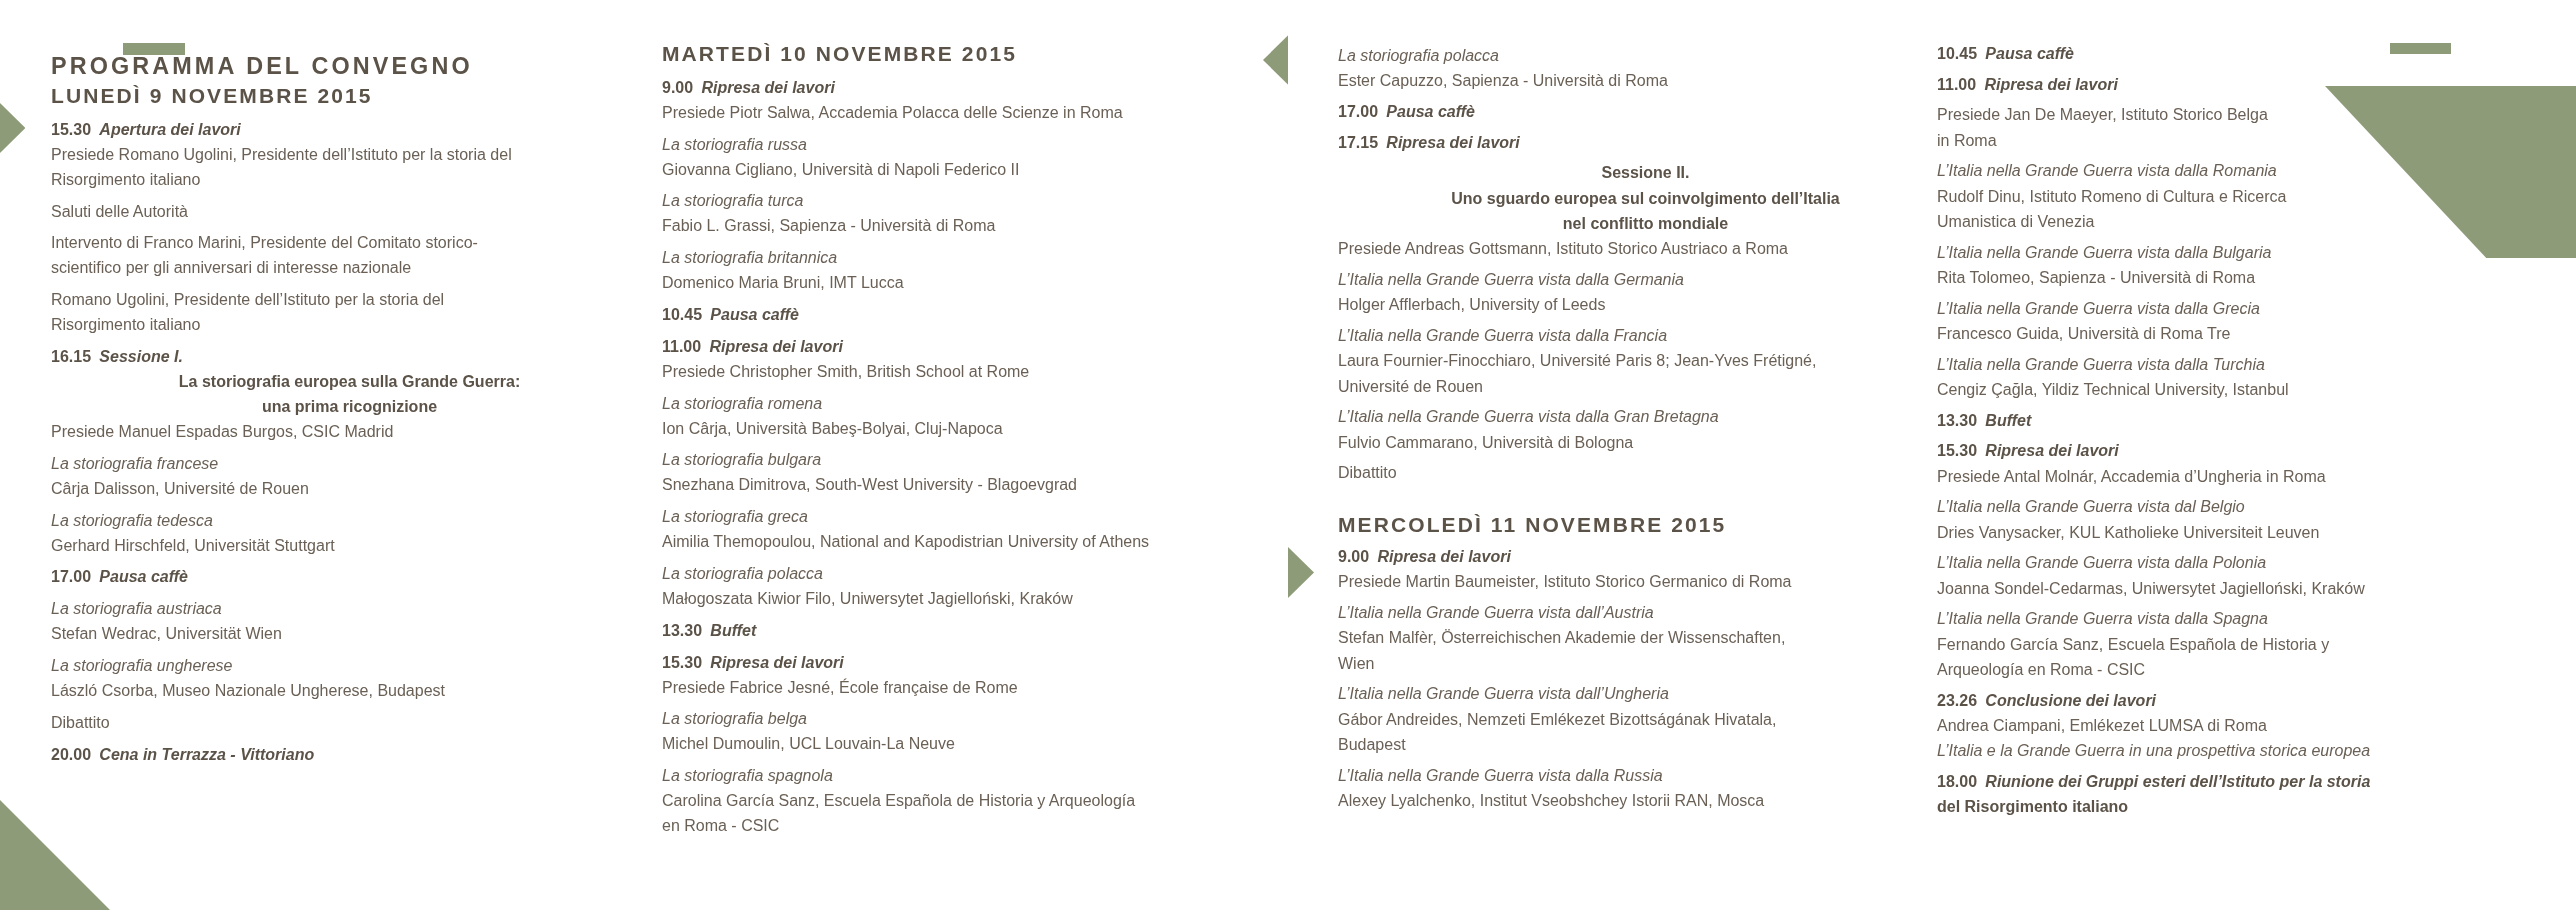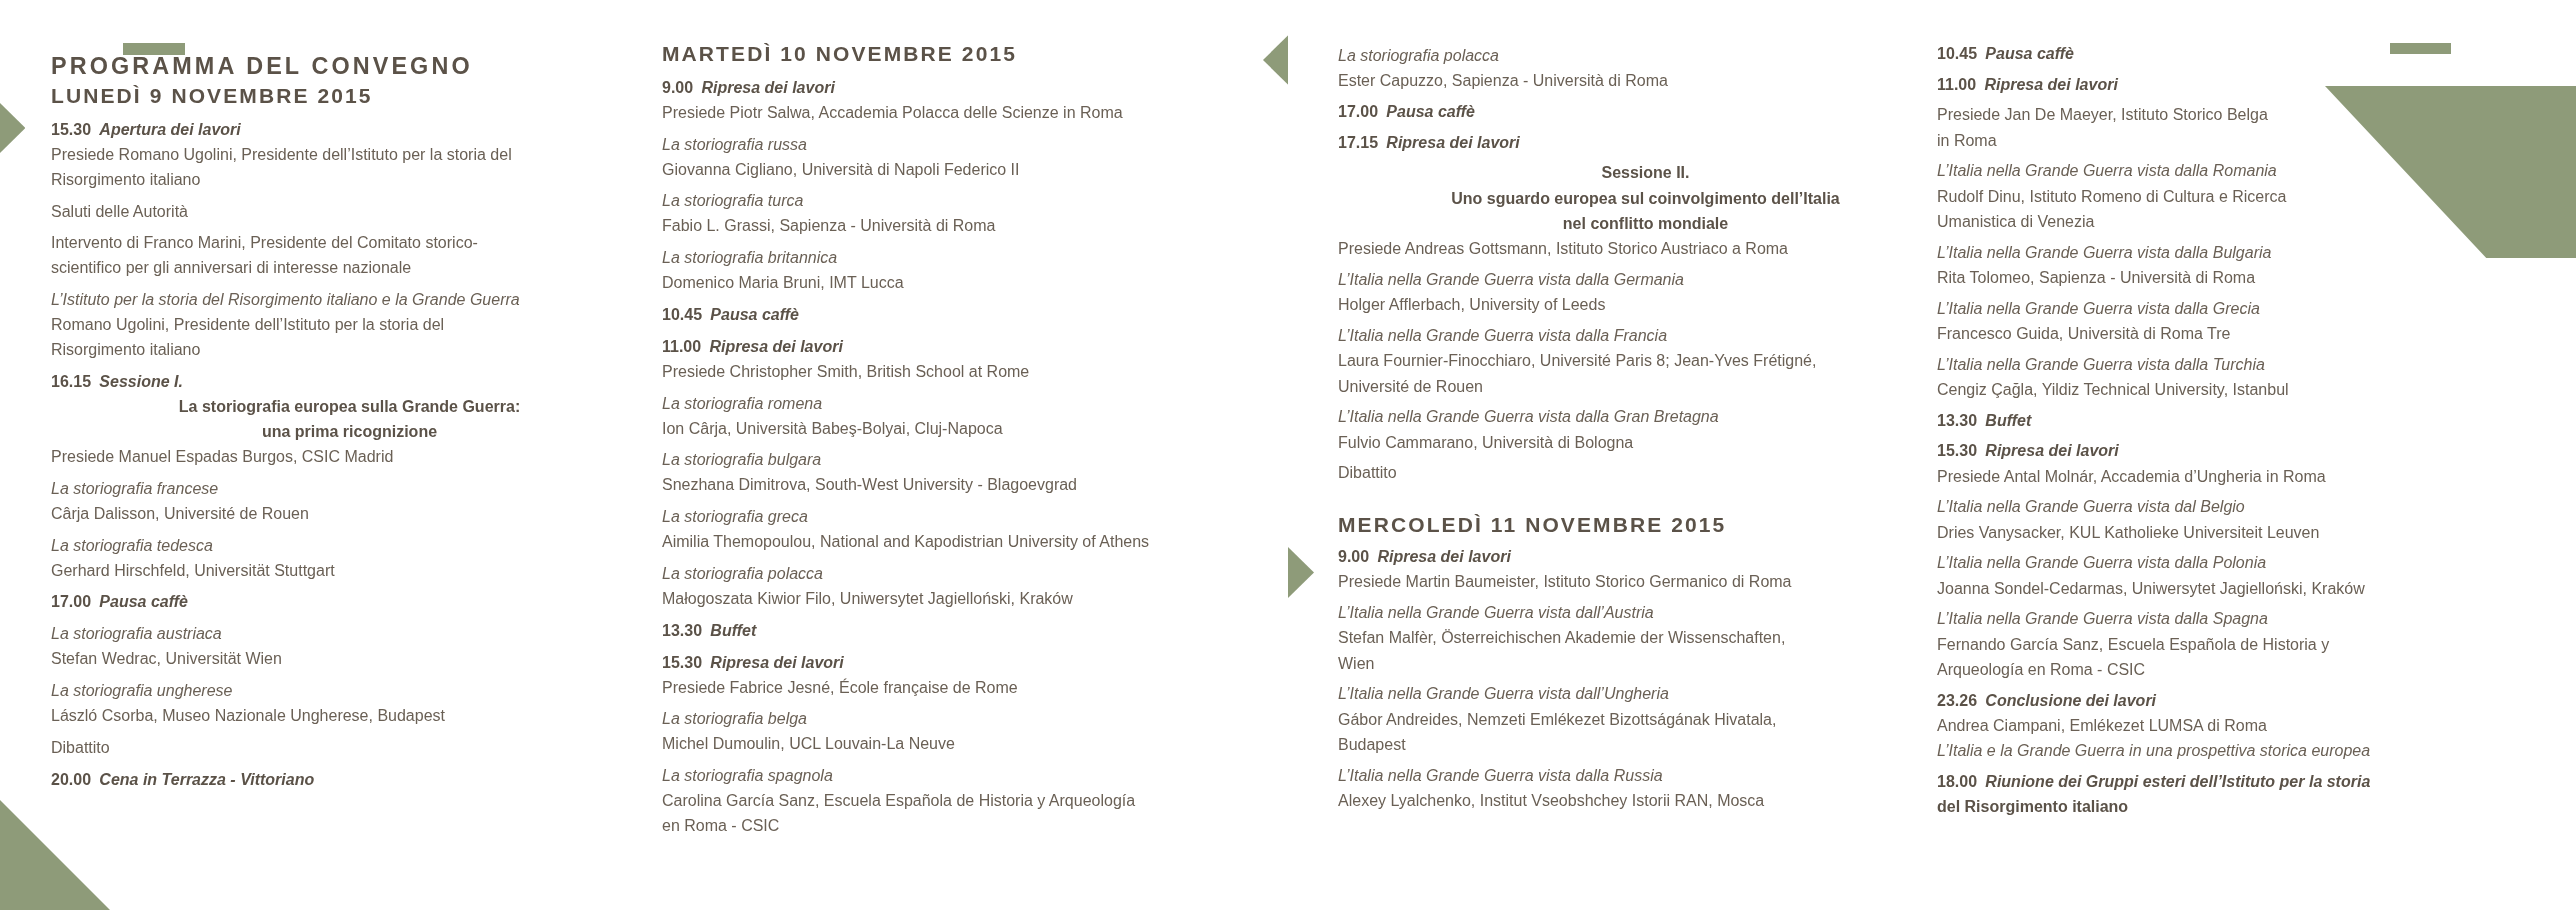--- a/index.html
+++ b/index.html
@@ -64,21 +64,20 @@
         <div class="line r">Risorgimento italiano</div>
       </div>
       <div class="block">
         <div class="line r">Saluti delle Autorità</div>
       </div>
       <div class="block">
         <div class="line r">Intervento di Franco Marini, Presidente del Comitato storico-</div>
         <div class="line r">scientifico per gli anniversari di interesse nazionale</div>
       </div>
       <div class="block">
-        <div class="line i">L’Istituto per la storia del Risorgimento italiano e la Grande Guerra</div>
         <div class="line r">Romano Ugolini, Presidente dell’Istituto per la storia del</div>
         <div class="line r">Risorgimento italiano</div>
       </div>
       <div class="block">
         <div class="line ti"><span class="time">16.15</span><span class="txt">Sessione I.</span></div>
         <div class="line b">La storiografia europea sulla Grande Guerra:</div>
         <div class="line b">una prima ricognizione</div>
         <div class="line r">Presiede Manuel Espadas Burgos, CSIC Madrid</div>
       </div>
       <div class="block">

